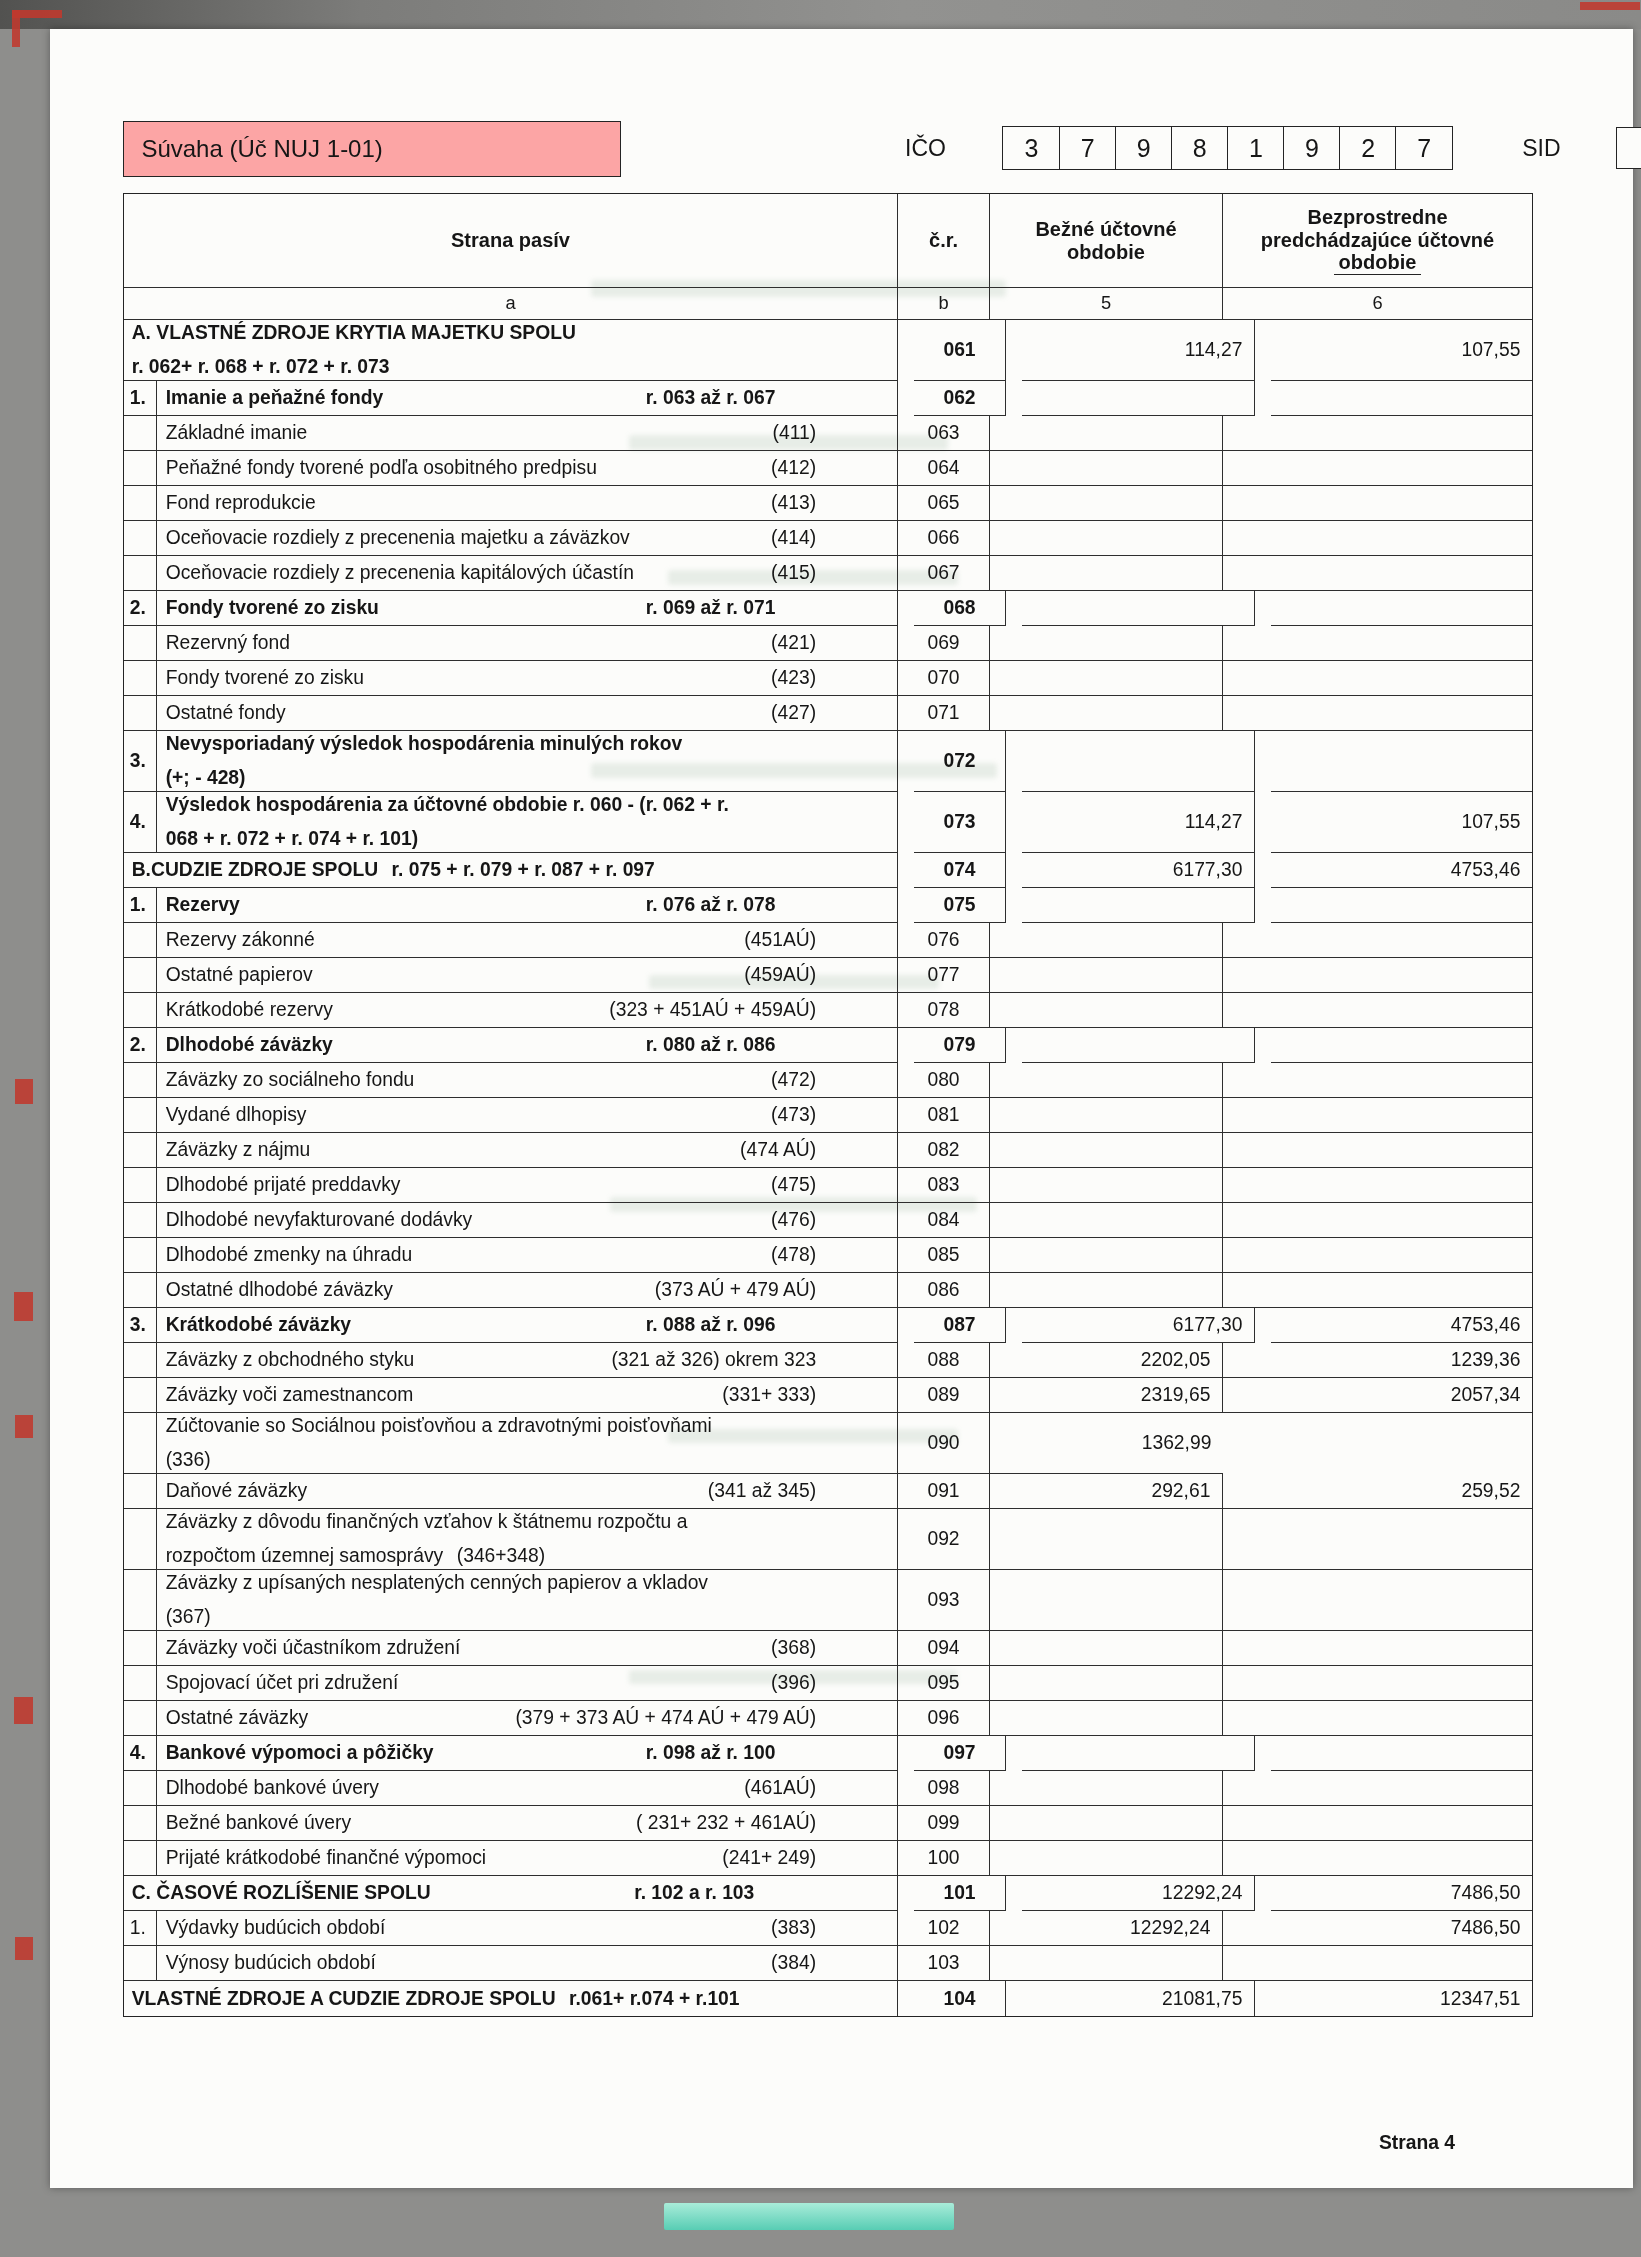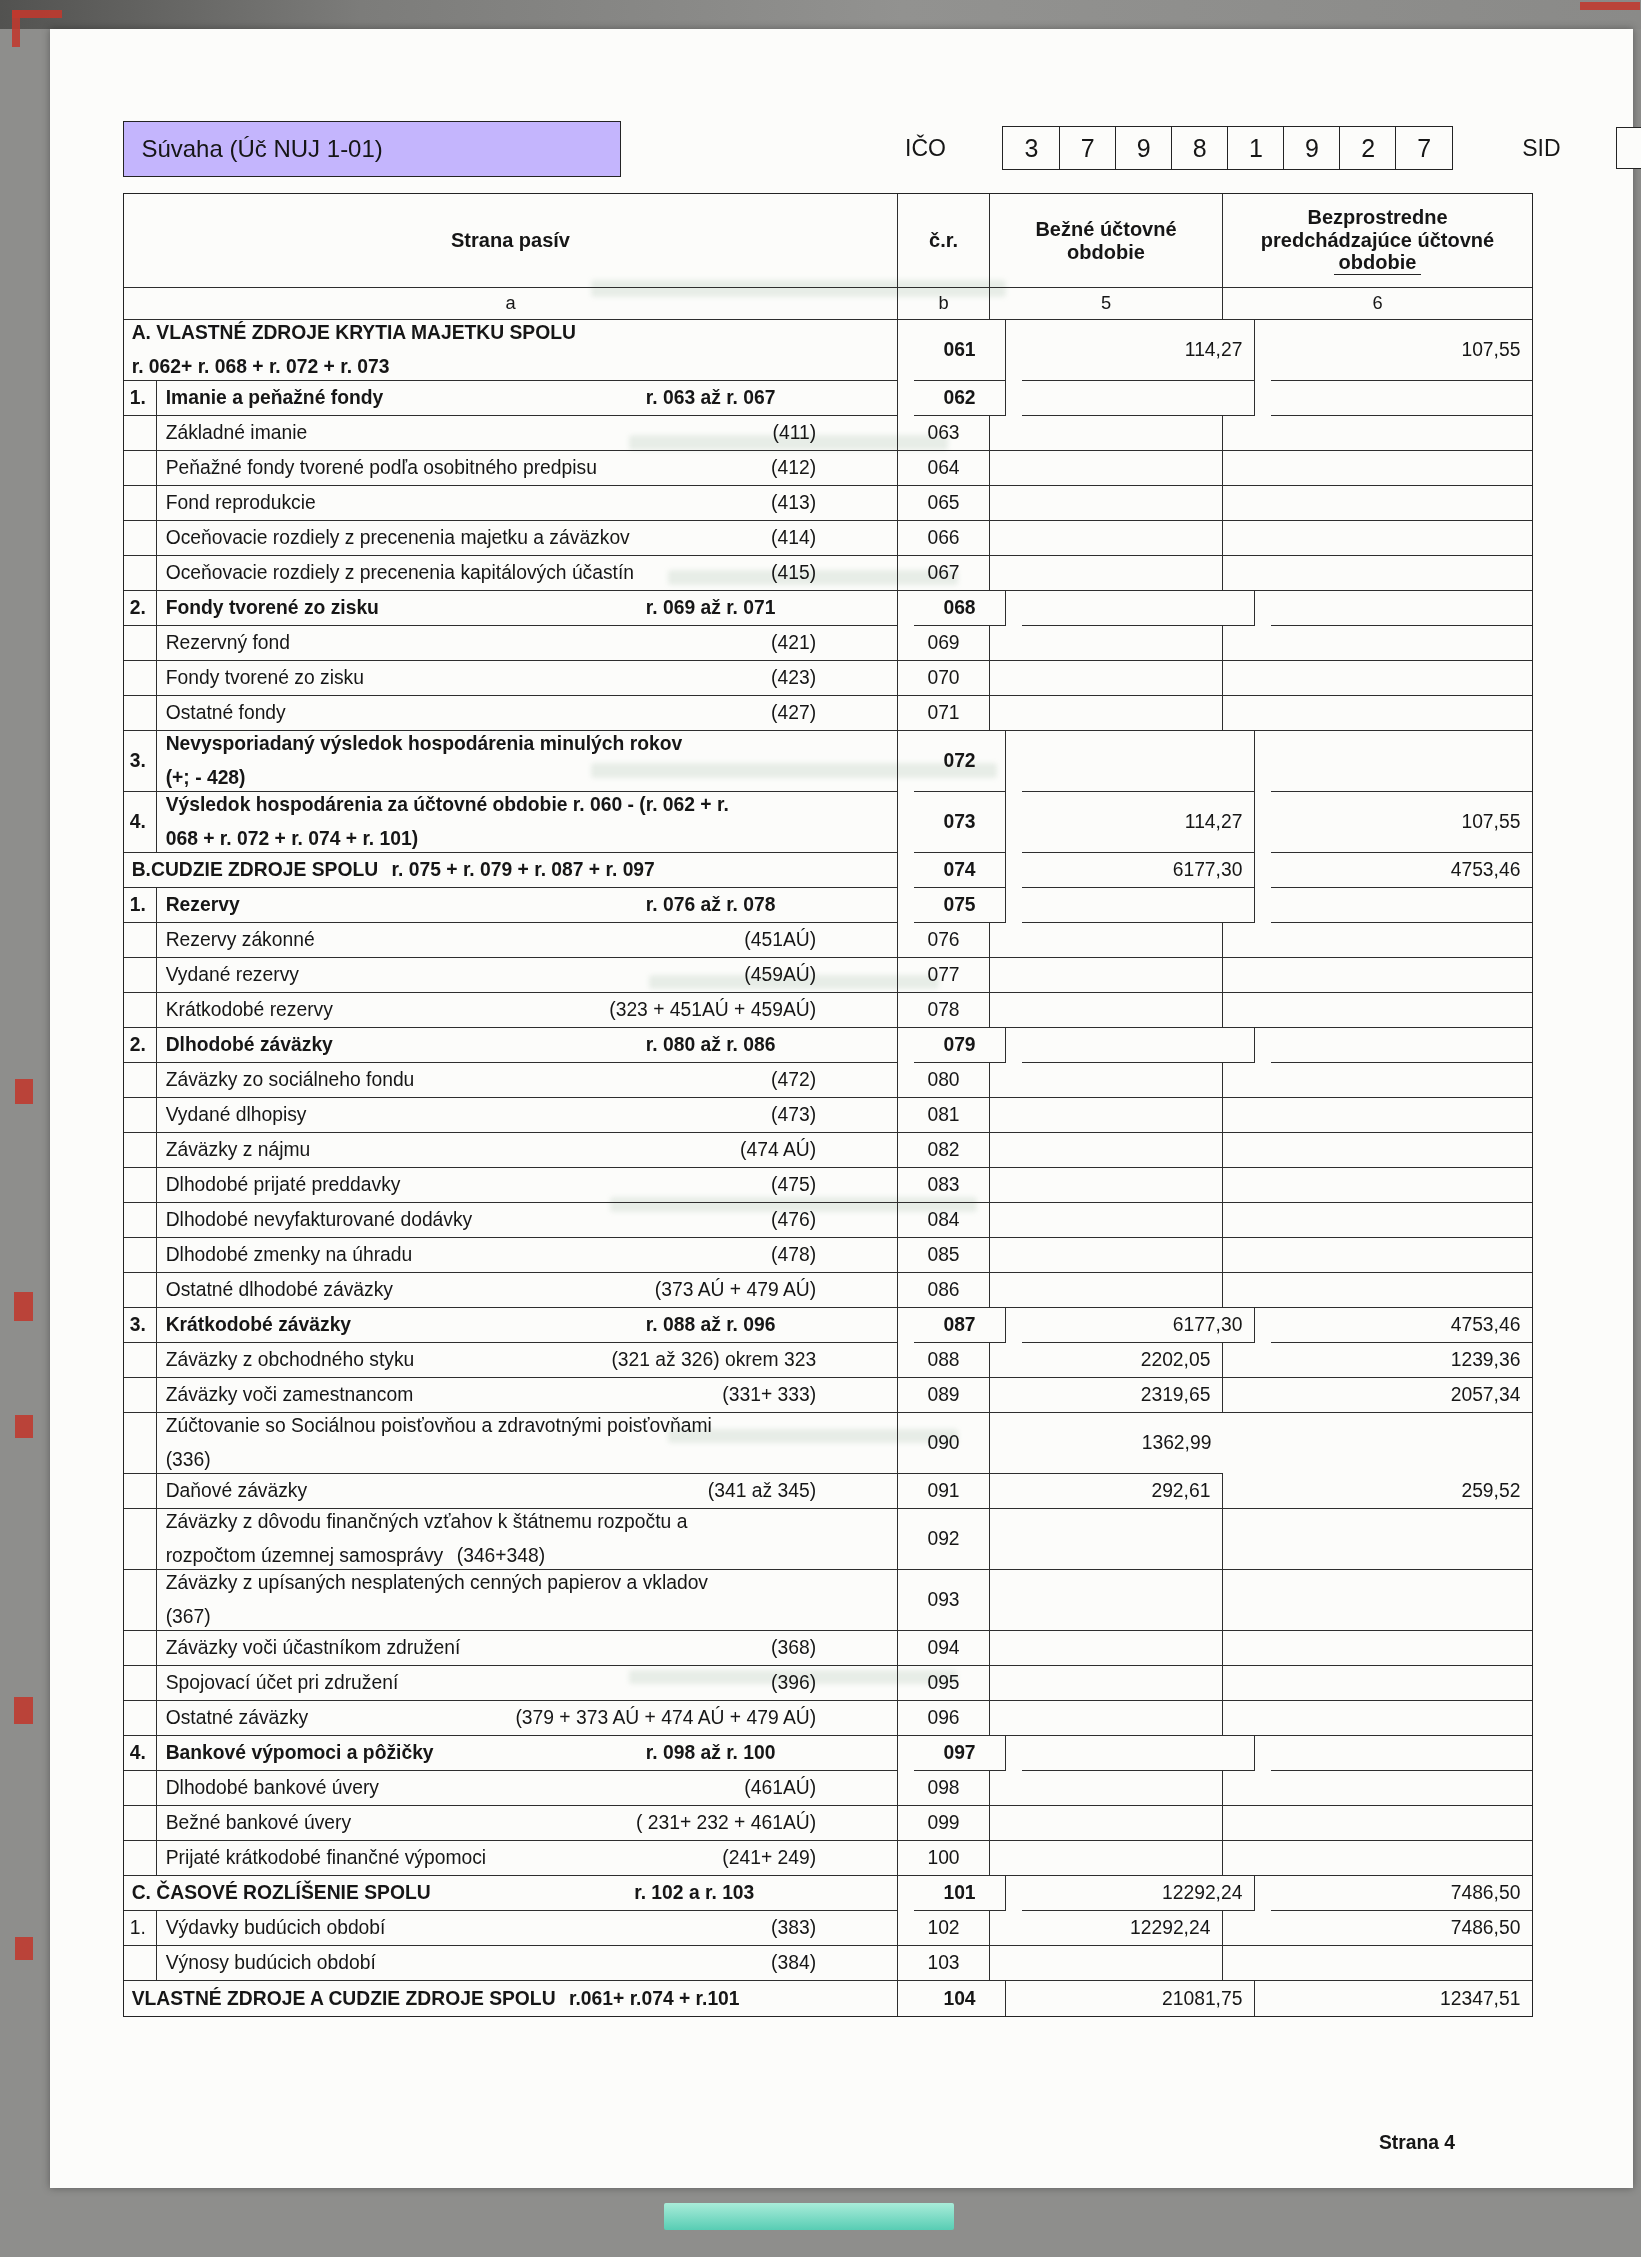--- a/index.html
+++ b/index.html
@@ -24,21 +24,21 @@
   
   .artifact { position: absolute; z-index: 5; }
   .red { background: #c0392e; opacity: 0.88; }
   .cyan { background: linear-gradient(180deg, #a9ecd9, #58cdb4); border-radius: 1.9px; }
   .bleed { position: absolute; background: rgba(105,150,120,0.14); filter: blur(2.9px); border-radius: 2.9px; }
 
   
   .title-box {
     position: absolute; left: 73px; top: 92px; width: 498px; height: 56px;
     border: 1.9px solid #242424; display: flex; align-items: center;
-    padding-left: 17.4px; font-size: 24px; background: #c4b5fd;
+    padding-left: 17.4px; font-size: 24px; background: #fca5a5;
   }
   .idrow { position: absolute; left: 855px; top: 97px; display: flex; align-items: center; gap: 44px; }
   .idlabel { font-size: 23px; margin-right: 12.6px; }
   .boxes { display: flex; }
   .dbox {
     width: 58px; height: 44px; border: 1.9px solid #242424; margin-left: -1.9px;
     display: flex; align-items: center; justify-content: center; font-size: 25px;
     background: #fcfcfa;
   }
   .dbox:first-child { margin-left: 0; }
@@ -413,21 +413,21 @@
     </div>
     <div class="cell cr">076</div>
     <div class="cell val cur"></div>
     <div class="cell val prev"></div>
   </div>
         <div class="row r1">
     <div class="cell lblcell">
       <span class="num"></span>
       <div class="lbl">
         <div class="line line1">
-          <span class="txt">Vydané rezervy</span>
+          <span class="txt">Ostatné papierov</span>
           <span class="ref right">(459AÚ)</span>
         </div>
 
       </div>
     </div>
     <div class="cell cr">077</div>
     <div class="cell val cur"></div>
     <div class="cell val prev"></div>
   </div>
         <div class="row r1">

